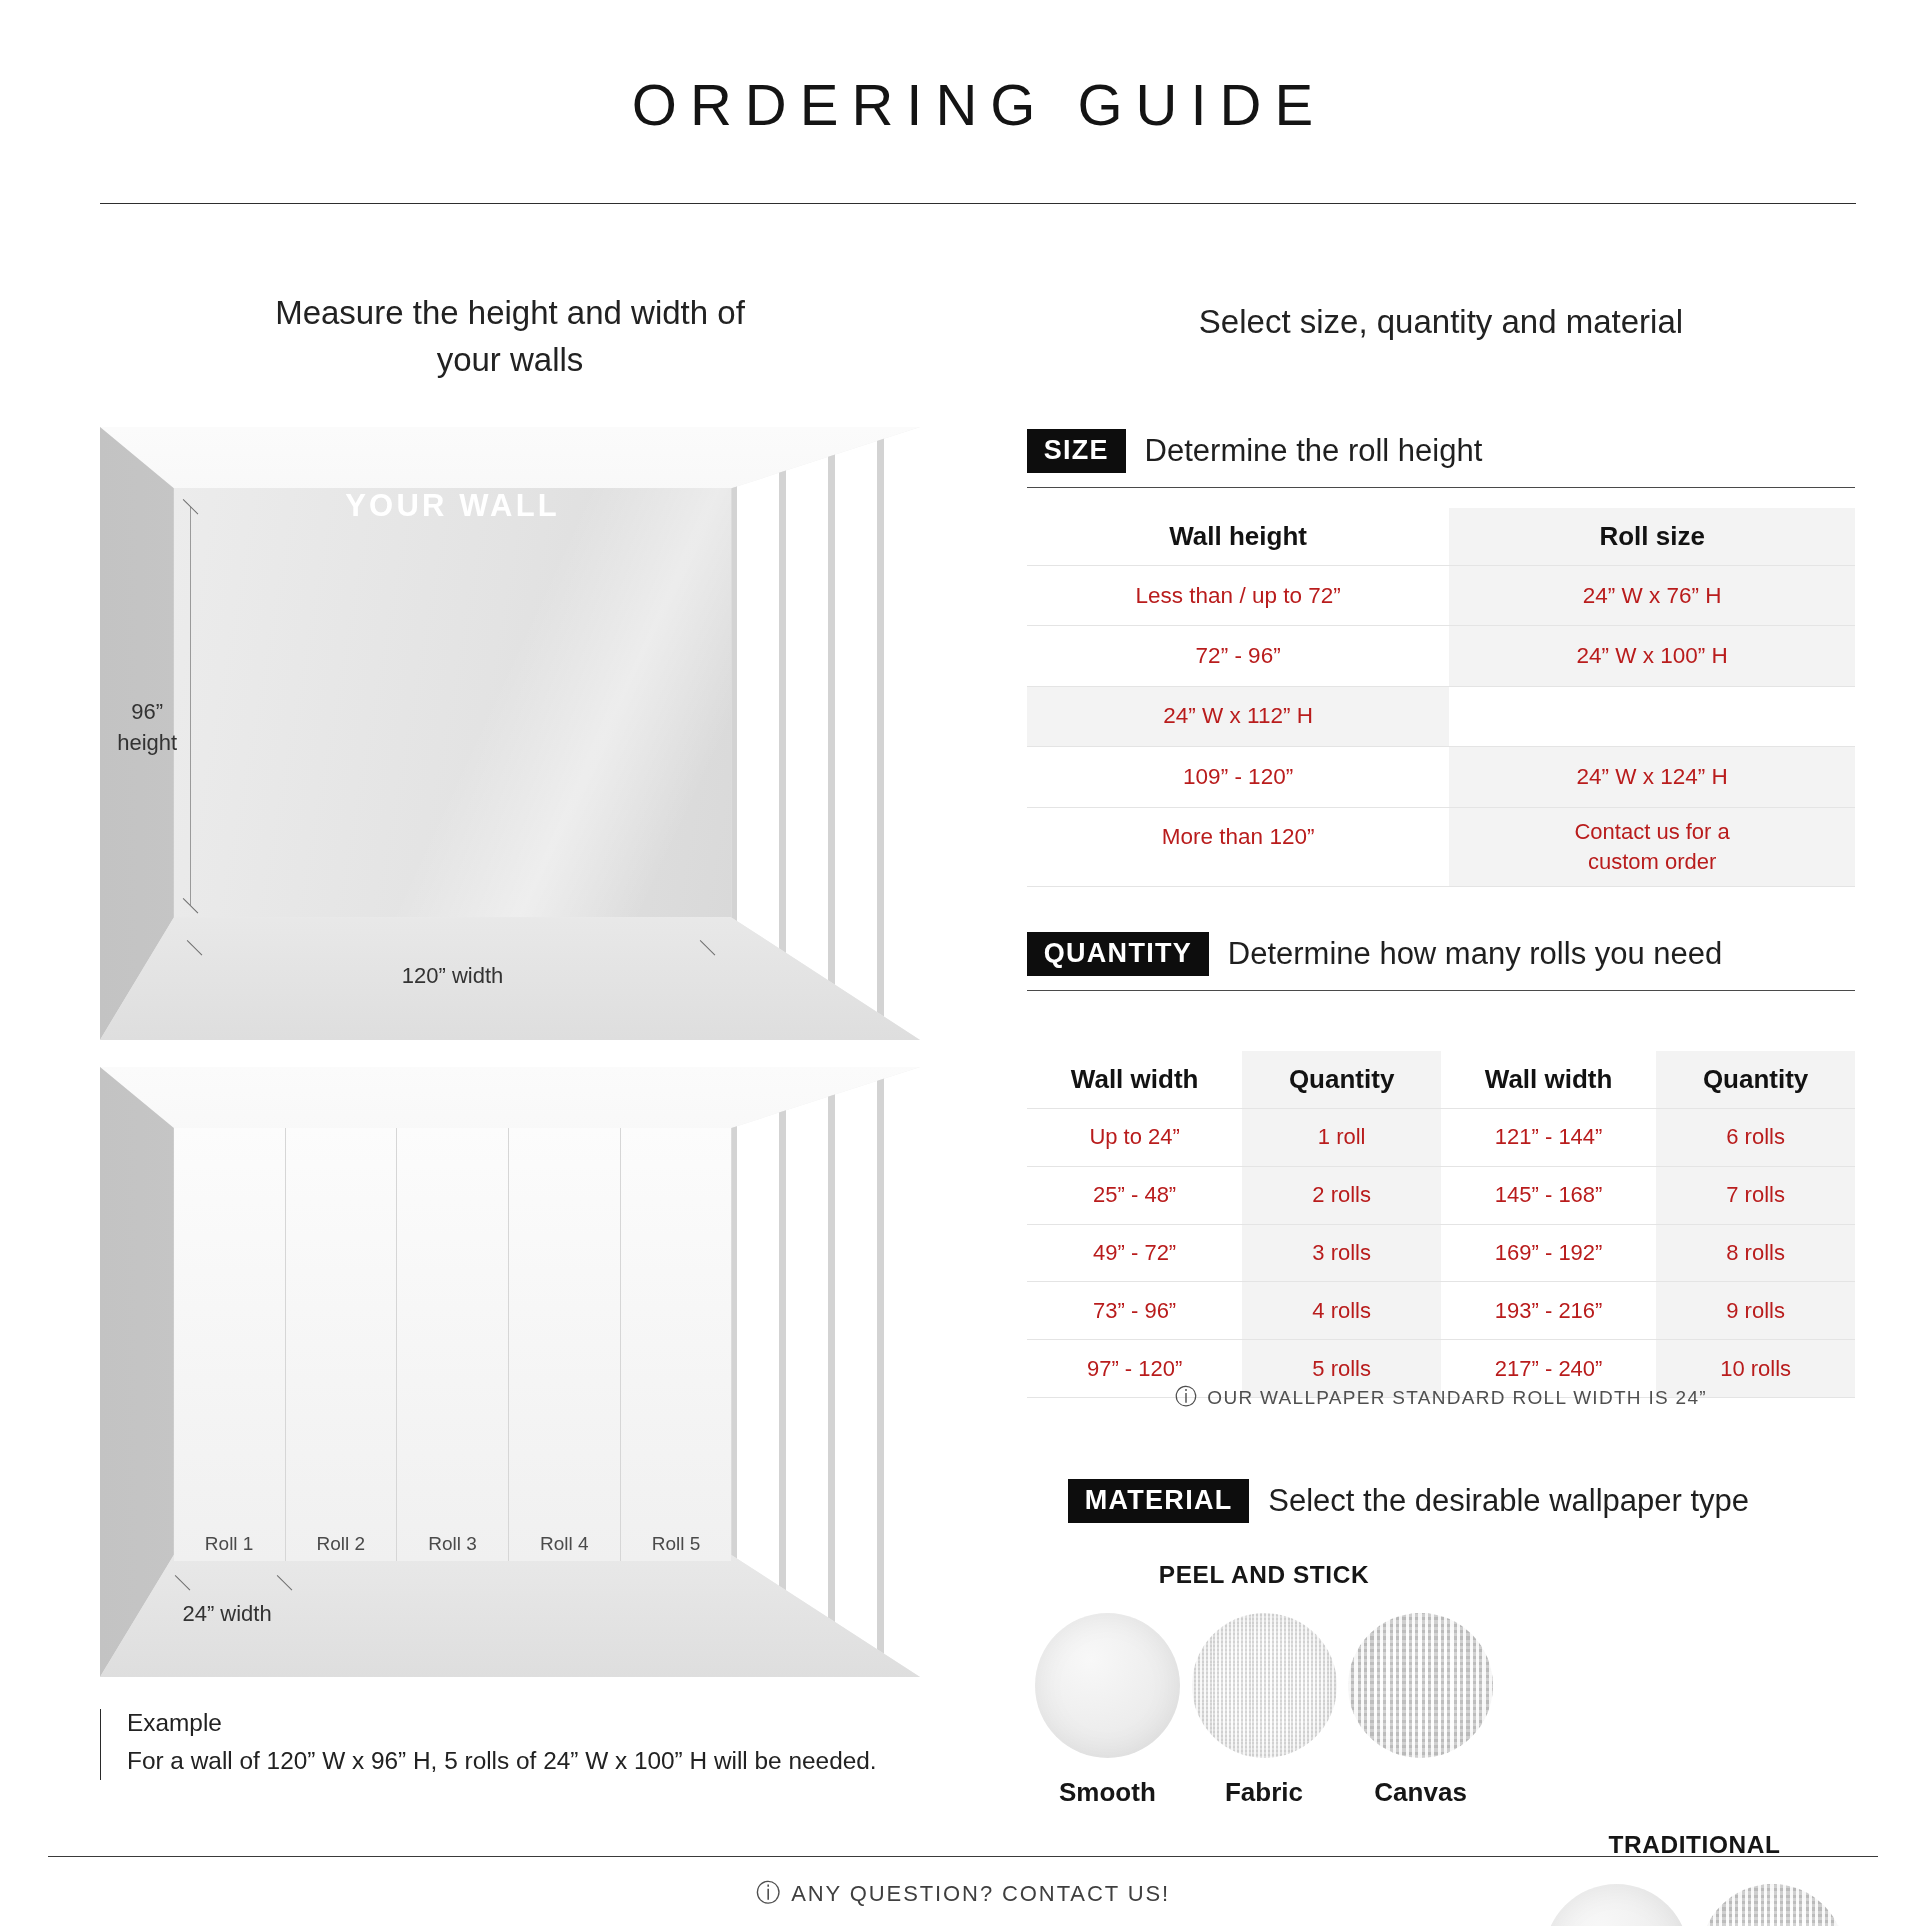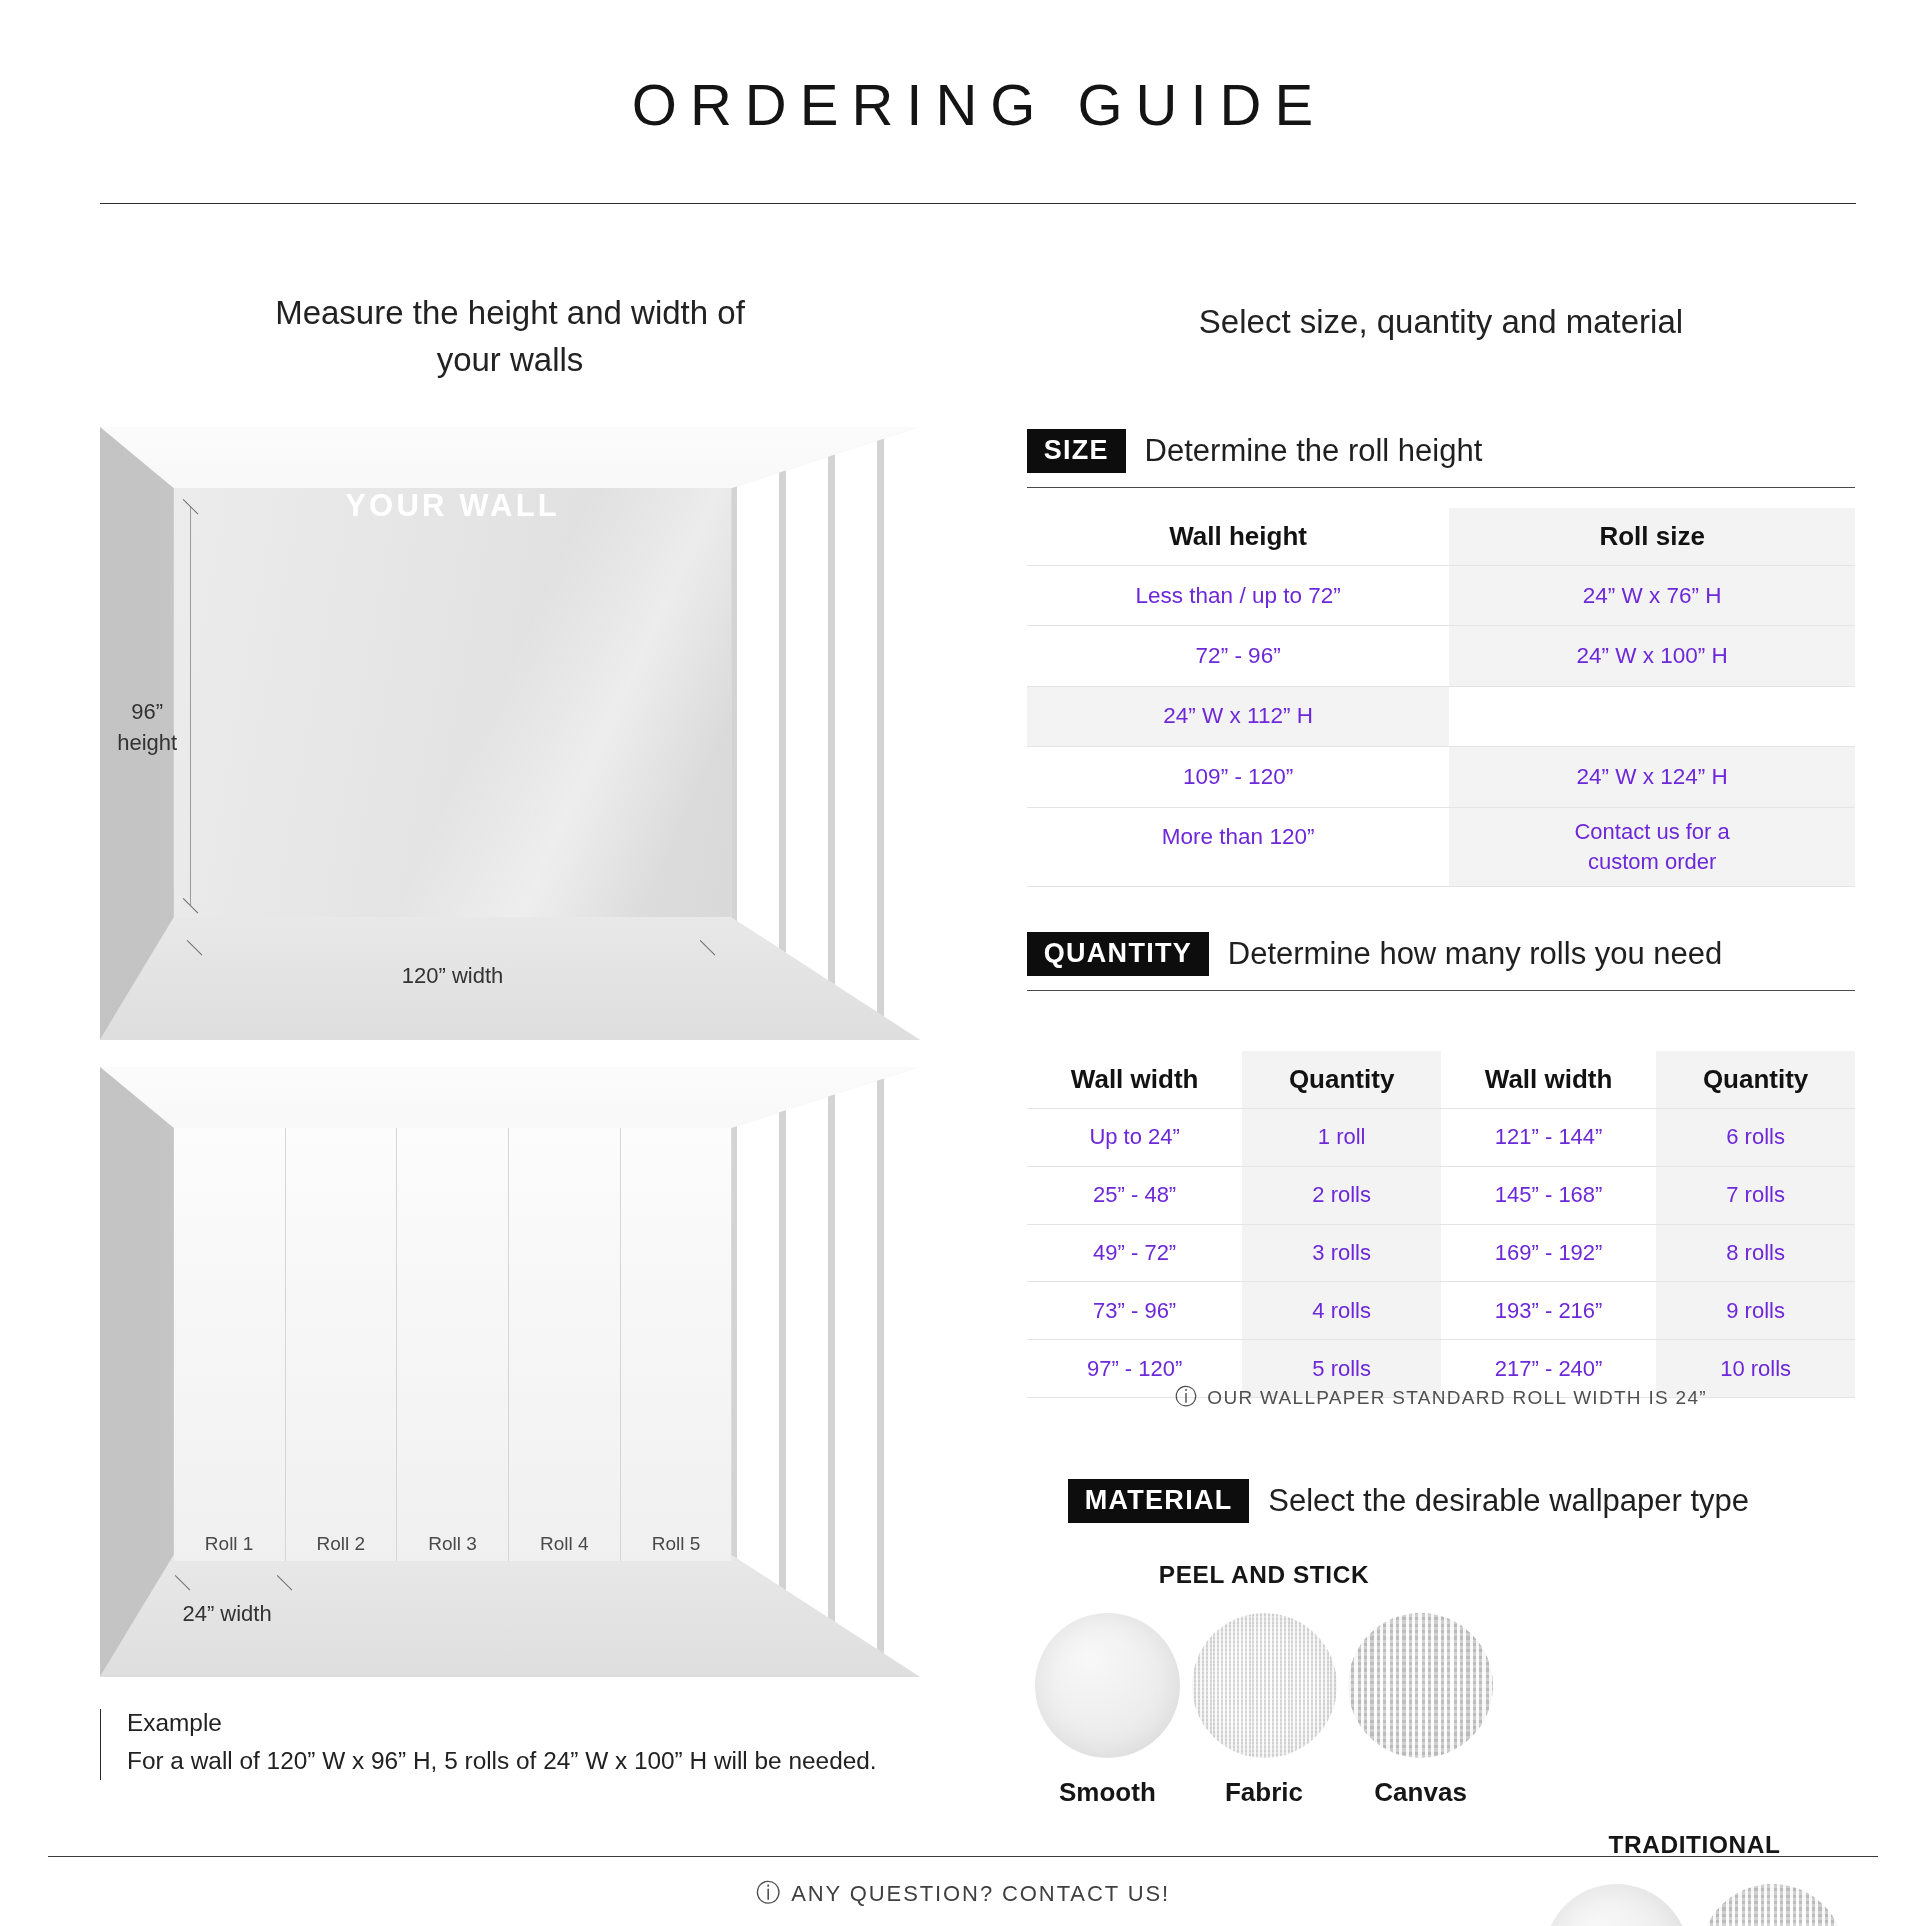--- a/index.html
+++ b/index.html
@@ -77,21 +77,21 @@
            letter-spacing: 1.3px; padding: 6.4px 16.7px; white-space: nowrap; }
   .sec-sub { font-size: 31px; font-weight: 500; color: #1f1f1f; white-space: nowrap; }
 
   
   .tbl { position: absolute; left: 1027px; width: 828px; border-bottom: 1.3px solid #e4e4e4; }
   #size-table { top: 508px; }
   #qty-table  { top: 1051px; }
   .st-row { display: grid; grid-template-columns: 51% 49%; }
   .qt-row { display: grid; grid-template-columns: 26% 24% 26% 24%; }
   .st-row + .st-row, .qt-row + .qt-row { border-top: 1.3px solid #e4e4e4; }
-  .cell { text-align: center; font-size: 22.5px; color: #6d28d9; padding: 16.7px 5.1px; }
+  .cell { text-align: center; font-size: 22.5px; color: #b91c1c; padding: 16.7px 5.1px; }
   .qt-row .cell { font-size: 22px; padding: 15.4px 5.1px; }
   .cell.h { font-size: 26px; font-weight: 700; color: #121212; padding: 13px 5.1px; }
   .stripe { background: #f3f3f3; }
   .cell.small { font-size: 22px; line-height: 1.35; padding: 9.6px 5.1px; }
   .cell.small .inner { display: inline-block; max-width: 199px; }
 
   
   #roll-note { position: absolute; left: 1027px; top: 1382px; width: 828px; text-align: center;
                font-size: 19px; letter-spacing: 1.3px; color: #4f4f4f; }
   .note-icon { font-size: 22px; margin-right: 9px; color: #4f4f4f; }

